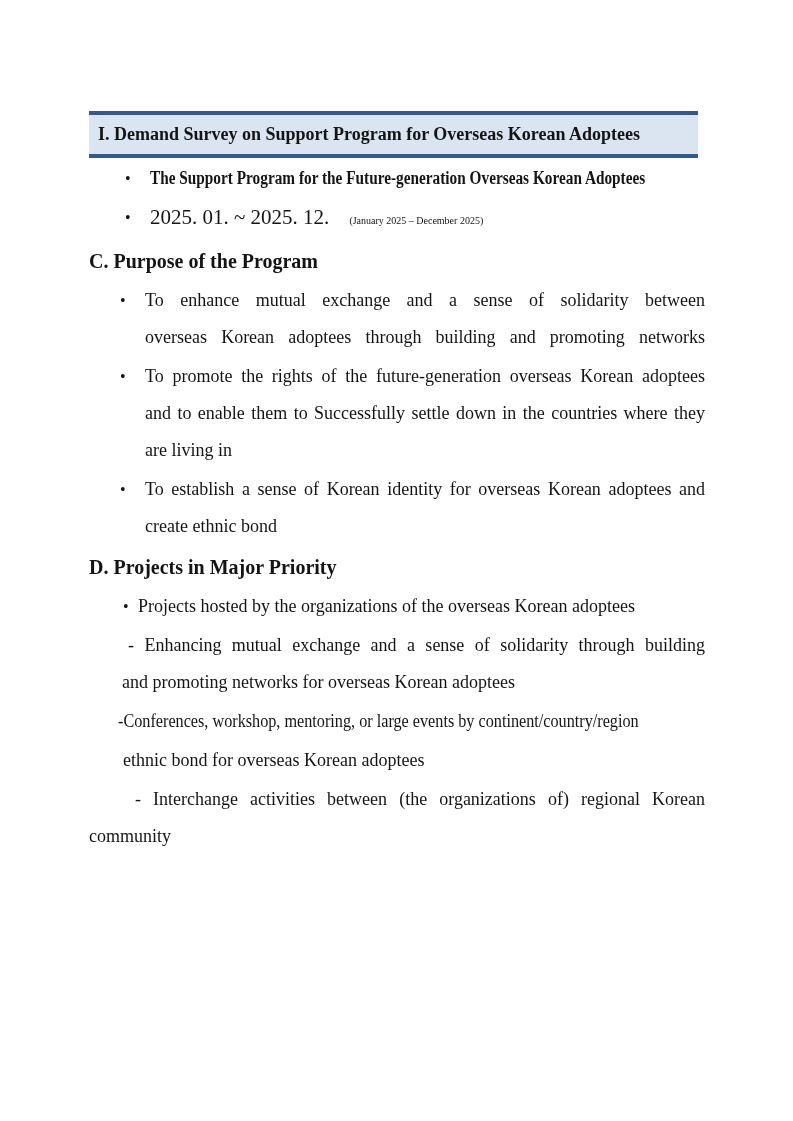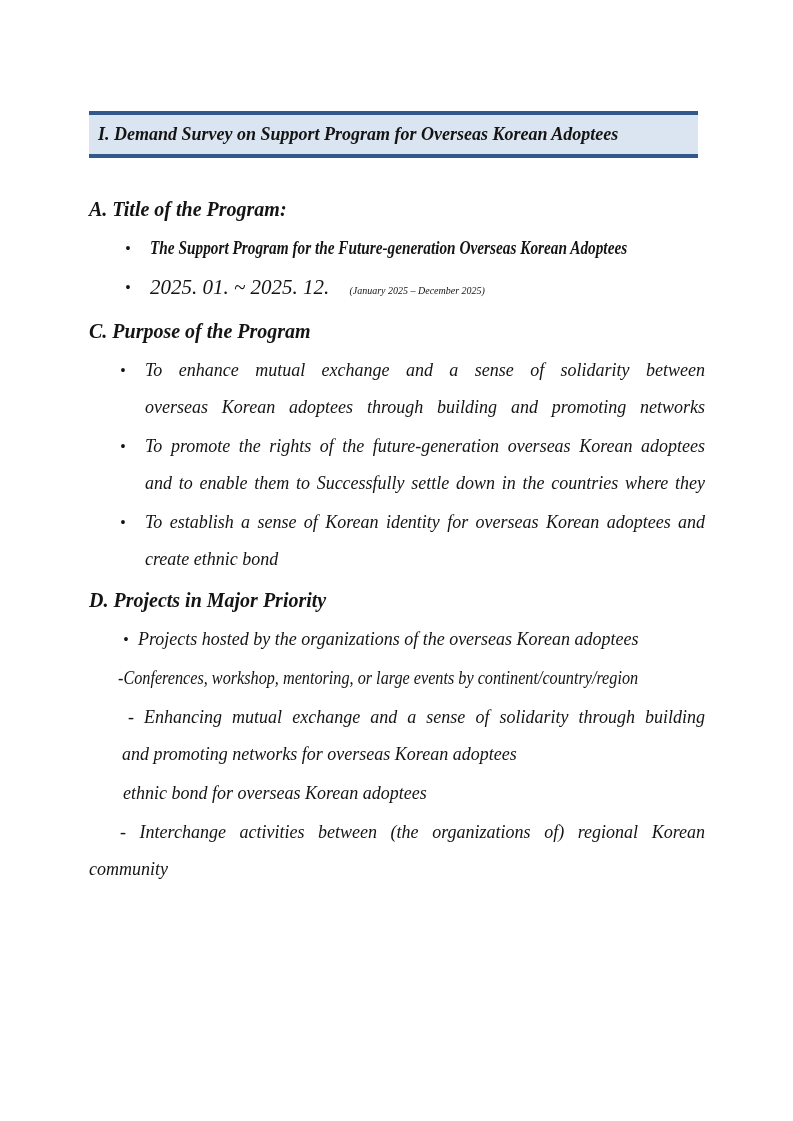--- a/index.html
+++ b/index.html
@@ -1,21 +1,21 @@
 <!DOCTYPE html>
 <html><head>
 <meta charset="utf-8">
 <style>
   html,body{margin:0;padding:0;}
   body{width:793px;height:1121px;background:#ffffff;}
   .page{
     position:relative;width:793px;height:1121px;background:#ffffff;overflow:hidden;
     font-family:"Liberation Serif","DejaVu Serif",serif;color:#141414;
   }
-  .content{position:absolute;left:89px;top:111px;width:616px;font-style:italic;}
+  .content{position:absolute;left:89px;top:111px;width:616px;}
   
   .title-box{
     background:#dbe5f1;
     border-top:4px solid #33598c;
     border-bottom:4px solid #33598c;
     width:609px;box-sizing:border-box;
     padding:8px 8px 9px 9px;
     font-weight:bold;font-size:18px;line-height:22px;
   }
   
@@ -32,77 +32,77 @@
   
   .t-a{margin-left:61px;font-weight:bold;}
   .t-b{margin-left:61px;}
   .t-c{margin-left:56px;}
   .t-d{margin-left:49px;}
   .d1a{margin-left:39px;}
   .d1b{margin-left:33px;}
   .d2{margin-left:29px;}
   .d3a{margin-left:26px;}
   .d3b{margin-left:34px;}
-  .d4a{margin-left:31px;}
+  .d4a{margin-left:46px;}
   .d4b{margin-left:0;}
   
   .cond85{display:inline-block;transform:scaleX(0.85);transform-origin:0 50%;white-space:nowrap;}
   .cond90{display:inline-block;transform:scaleX(0.90);transform-origin:0 50%;white-space:nowrap;}
   .big{font-size:21px;}
   .small{font-size:10px;margin-left:20px;}
 </style>
 </head>
 <body>
 
 <div class="page" style="color: rgb(20, 20, 20);">
   <div class="content">
 
     <div class="title-box" style="background: rgb(219, 229, 241); border-top-color: rgb(51, 89, 140); border-bottom-color: rgb(51, 89, 140);">
       <span>I. Demand Survey on Support Program for Overseas Korean Adoptees</span>
     </div>
 
-    <div class="h h-first">A. Title of the Program:</div>
     <div class="item">
       <span class="marker m-ab">•</span>
       <div class="lt t-a"><span class="cond85">The Support Program for the Future-generation Overseas Korean Adoptees</span></div>
     </div>
 
     <div class="item">
       <span class="marker m-ab">•</span>
       <div class="lt t-b"><span class="big">2025. 01. ~ 2025. 12.</span><span class="small">(January 2025 – December 2025)</span></div>
     </div>
 
     <div class="h">C. Purpose of the Program</div>
     <div class="item">
       <span class="marker m-c">•</span>
       <div class="lt t-c jl">To enhance mutual exchange and a sense of solidarity between</div>
       <div class="lt t-c jl">overseas Korean adoptees through building and promoting networks</div>
     </div>
     <div class="item">
       <span class="marker m-c">•</span>
       <div class="lt t-c jl">To promote the rights of the future-generation overseas Korean adoptees</div>
       <div class="lt t-c jl">and to enable them to Successfully settle down in the countries where they</div>
+      <div class="lt t-c">are living in</div>
     </div>
     <div class="item">
       <span class="marker m-c">•</span>
       <div class="lt t-c jl">To establish a sense of Korean identity for overseas Korean adoptees and</div>
       <div class="lt t-c">create ethnic bond</div>
     </div>
 
     <div class="h">D. Projects in Major Priority</div>
     <div class="item">
       <span class="marker m-d">•</span>
       <div class="lt t-d">Projects hosted by the organizations of the overseas Korean adoptees</div>
     </div>
     <div class="item">
-      <div class="lt d2"><span class="cond90">-Conferences, workshop, mentoring, or large events by continent/country/region</span></div>
+      <div class="lt d1a jl">- Enhancing mutual exchange and a sense of solidarity through building</div>
+      <div class="lt d1b">and promoting networks for overseas Korean adoptees</div>
     </div>
     <div class="item">
-      <div class="lt d1a jl">- Enhancing mutual exchange and a sense of solidarity through building</div>
-      <div class="lt d1b">and promoting networks for overseas Korean adoptees</div>
+      <div class="lt d2"><span class="cond90">-Conferences, workshop, mentoring, or large events by continent/country/region</span></div>
     </div>
     <div class="item">
       <div class="lt d3b">ethnic bond for overseas Korean adoptees</div>
     </div>
     <div class="item">
       <div class="lt d4a jl">- Interchange activities between (the organizations of) regional Korean</div>
       <div class="lt d4b">community</div>
     </div>
 
   </div>

